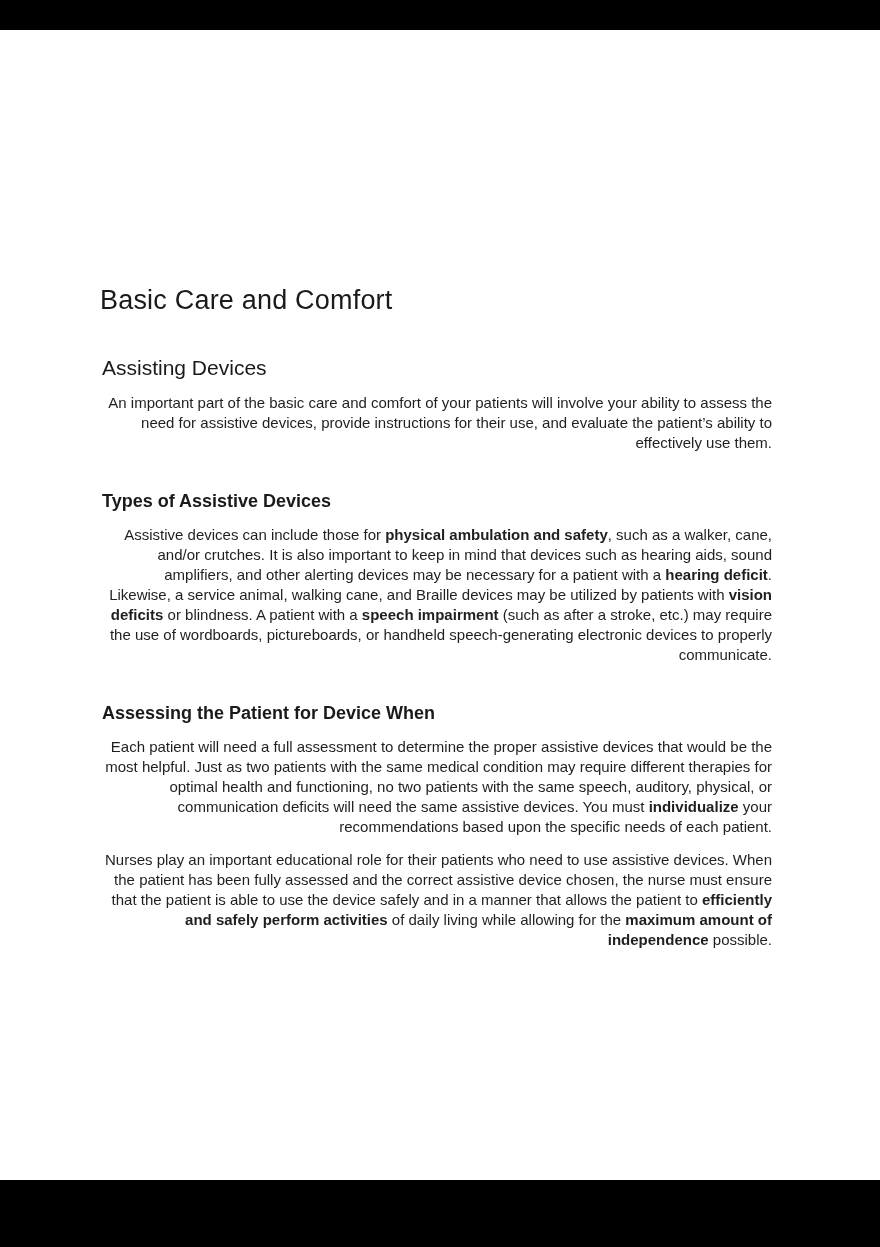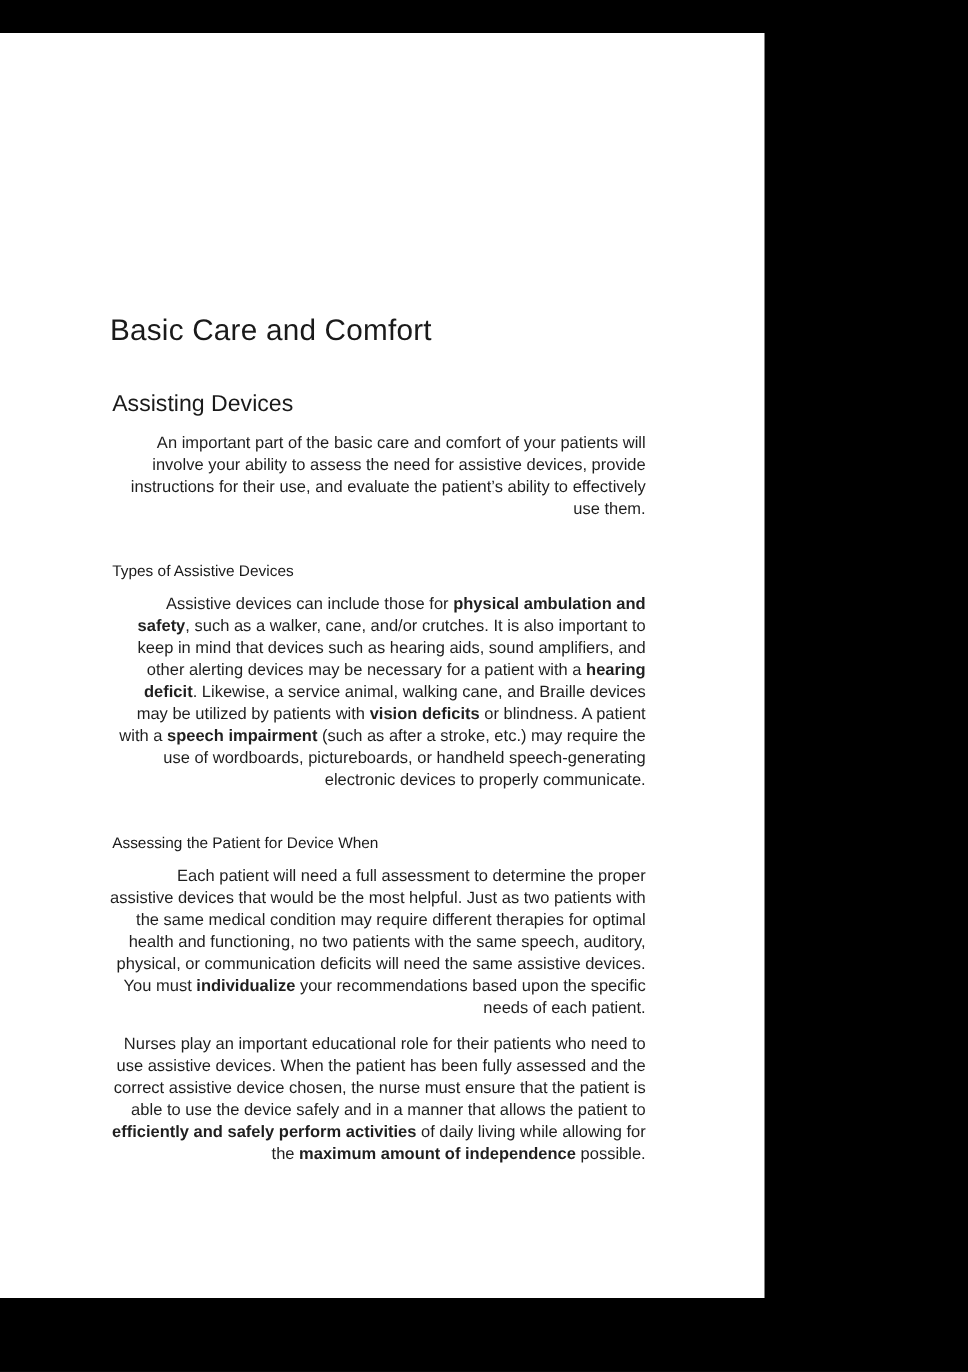--- a/index.html
+++ b/index.html
@@ -12,21 +12,21 @@
     position: relative;
     width: 880px;
     height: 1247px;
     background: #000000;
     overflow: hidden;
   }
   .page {
     position: absolute;
     top: 30px;
     left: 0;
-    width: 695px;
+    width: 880px;
     height: 1150px;
     background: #ffffff;
     color: #1f1f1f;
   }
   .content {
     padding: 0 108px 0 100px;
   }
   h1.doc-title {
     margin: 0;
     padding-top: 255px;
@@ -36,22 +36,22 @@
     letter-spacing: 0.2px;
   }
   h2.doc-h2 {
     margin: 40px 0 0 2px;
     font-size: 21px;
     font-weight: 400;
     color: #1a1a1a;
   }
   h3.doc-h3 {
     margin: 38px 0 0 2px;
-    font-size: 14px;
-    font-weight: 400;
+    font-size: 18px;
+    font-weight: 700;
     color: #1a1a1a;
   }
   p.doc-p {
     margin: 13px 0 0 0;
     font-size: 15px;
     line-height: 20px;
     color: #1f1f1f;
     max-width: 672px;
     text-align: right;
   }

